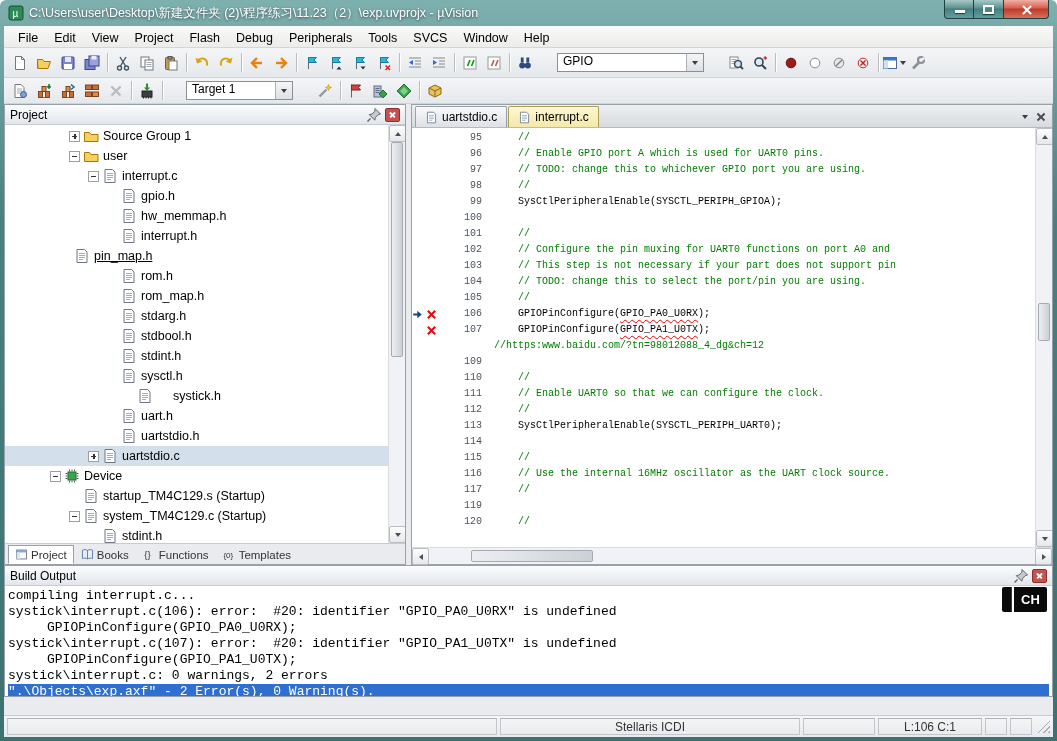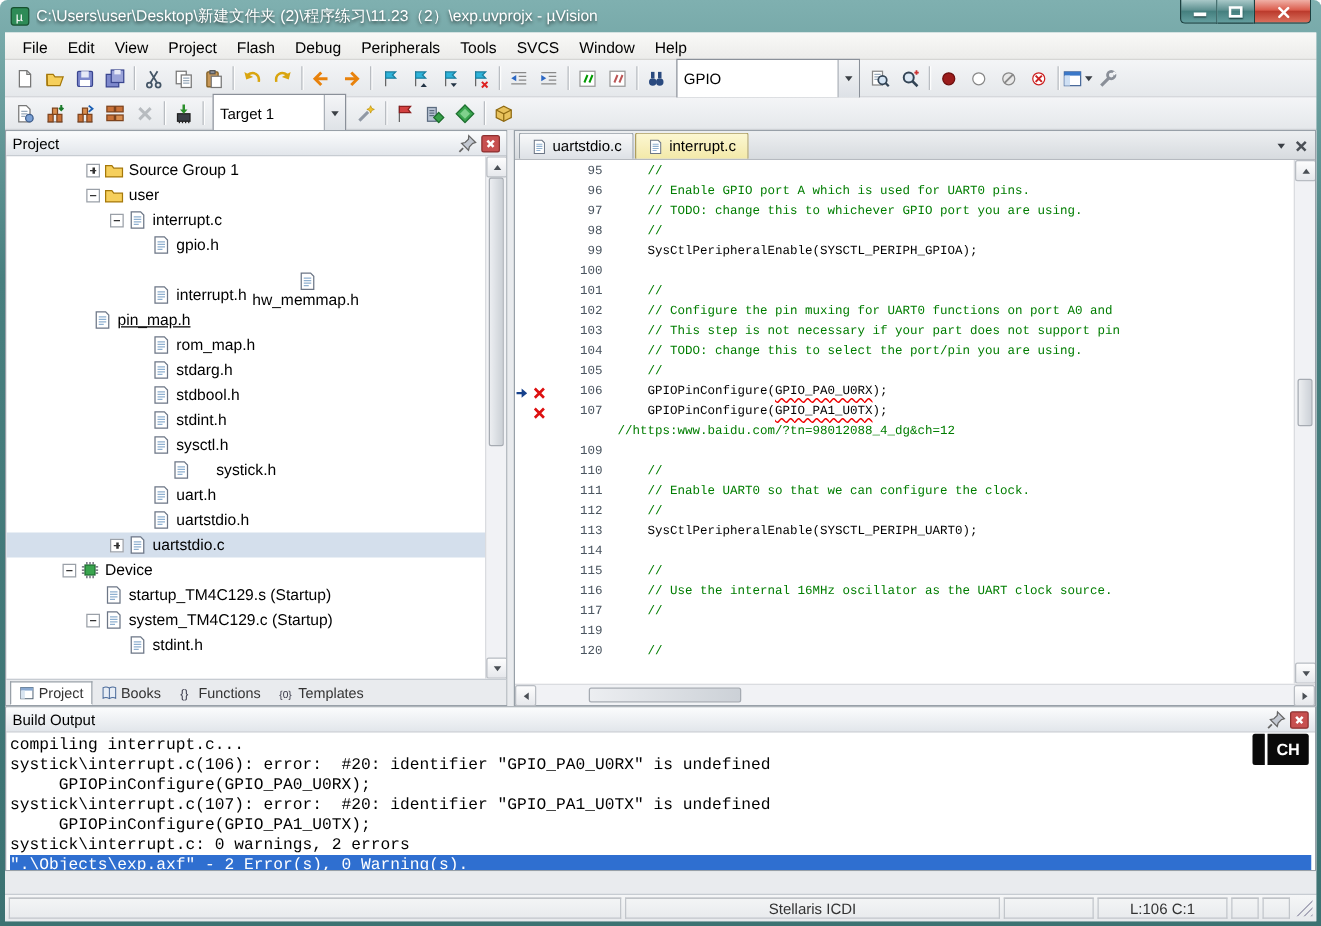--- a/index.html
+++ b/index.html
@@ -29,21 +29,21 @@
   padding-left:6px;border-bottom:1px solid #d6d6d4;flex:none}
 .menu-item{padding:2px 8px;font-size:12.5px}
 .toolbar{display:flex;align-items:center;padding:2px 4px;flex:none;
   background:linear-gradient(#f4f5f7,#e5e8eb);border-bottom:1px solid #cfd2d6}
 .tb1{height:30px}.tb2{height:26px}
 .tbtn{width:24px;height:23px;display:flex;align-items:center;justify-content:center;
   border:1px solid transparent;background:transparent;border-radius:2px;flex:none}
 .tbsep{width:1px;height:19px;background:#b9bdc2;box-shadow:1px 0 0 #fdfdfd;margin:0 3px;flex:none}
 .ic{width:16px;height:16px;display:inline-block;flex:none}
 .ic svg{width:16px;height:16px;display:block}
-.combo{display:flex;align-items:center;height:32px;background:#fff;border:1px solid #8a9099;margin:0 4px;flex:none}
+.combo{display:flex;align-items:flex-start;height:19px;background:#fff;border:1px solid #8a9099;margin:0 20px;flex:none}
 .combo-val{padding:0 5px;font-size:12px}
 .combo.search .combo-val{min-width:128px}
 .combo.target-select .combo-val{min-width:88px}
 .combo-btn{width:17px;height:100%;border-left:1px solid #aab0b8;display:flex;align-items:center;
   justify-content:center;background:linear-gradient(#f4f5f7,#dde1e6)}
 .darr{width:0;height:0;border-left:3.5px solid transparent;border-right:3.5px solid transparent;
   border-top:4px solid #3a3f45;display:inline-block}
 .tbtn .darr{margin-left:2px}
 
 .main{height:461px;display:flex;flex:none;background:#e9ebee}
@@ -595,21 +595,21 @@
               <div class="trow" style="padding-left: 102px;">
                 <span class="exp leaf"></span>
                 <span class="ic tic">
                   <svg viewBox="0 0 16 16">
                     <path d="M3 1.5h7.5L13 4v10.5H3z" fill="#fff" stroke="#6c7686"></path>
                     <path d="M5 5.5h6M5 7.5h6M5 9.5h6M5 11.5h4" stroke="#8fb0d0" fill="none"></path>
                   </svg>
                 </span>
                 <span class="tlabel">gpio.h</span>
               </div>
-              <div class="trow" style="padding-left: 102px; flex-direction: column;">
+              <div class="trow" style="padding-left: 102px;">
                 <span class="exp leaf"></span>
                 <span class="ic tic">
                   <svg viewBox="0 0 16 16">
                     <path d="M3 1.5h7.5L13 4v10.5H3z" fill="#fff" stroke="#6c7686"></path>
                     <path d="M5 5.5h6M5 7.5h6M5 9.5h6M5 11.5h4" stroke="#8fb0d0" fill="none"></path>
                   </svg>
                 </span>
                 <span class="tlabel">hw_memmap.h</span>
               </div>
               <div class="trow" style="padding-left: 102px;">
@@ -624,20 +624,30 @@
               </div>
               <div class="trow" style="padding-left: 55px; text-decoration: underline;">
                 <span class="exp leaf"></span>
                 <span class="ic tic">
                   <svg viewBox="0 0 16 16">
                     <path d="M3 1.5h7.5L13 4v10.5H3z" fill="#fff" stroke="#6c7686"></path>
                     <path d="M5 5.5h6M5 7.5h6M5 9.5h6M5 11.5h4" stroke="#8fb0d0" fill="none"></path>
                   </svg>
                 </span>
                 <span class="tlabel">pin_map.h</span>
+              </div>
+              <div class="trow" style="padding-left: 102px;">
+                <span class="exp leaf"></span>
+                <span class="ic tic">
+                  <svg viewBox="0 0 16 16">
+                    <path d="M3 1.5h7.5L13 4v10.5H3z" fill="#fff" stroke="#6c7686"></path>
+                    <path d="M5 5.5h6M5 7.5h6M5 9.5h6M5 11.5h4" stroke="#8fb0d0" fill="none"></path>
+                  </svg>
+                </span>
+                <span class="tlabel">rom.h</span>
               </div>
               <div class="trow" style="padding-left: 102px;">
                 <span class="exp leaf"></span>
                 <span class="ic tic">
                   <svg viewBox="0 0 16 16">
                     <path d="M3 1.5h7.5L13 4v10.5H3z" fill="#fff" stroke="#6c7686"></path>
                     <path d="M5 5.5h6M5 7.5h6M5 9.5h6M5 11.5h4" stroke="#8fb0d0" fill="none"></path>
                   </svg>
                 </span>
                 <span class="tlabel">rom_map.h</span>

